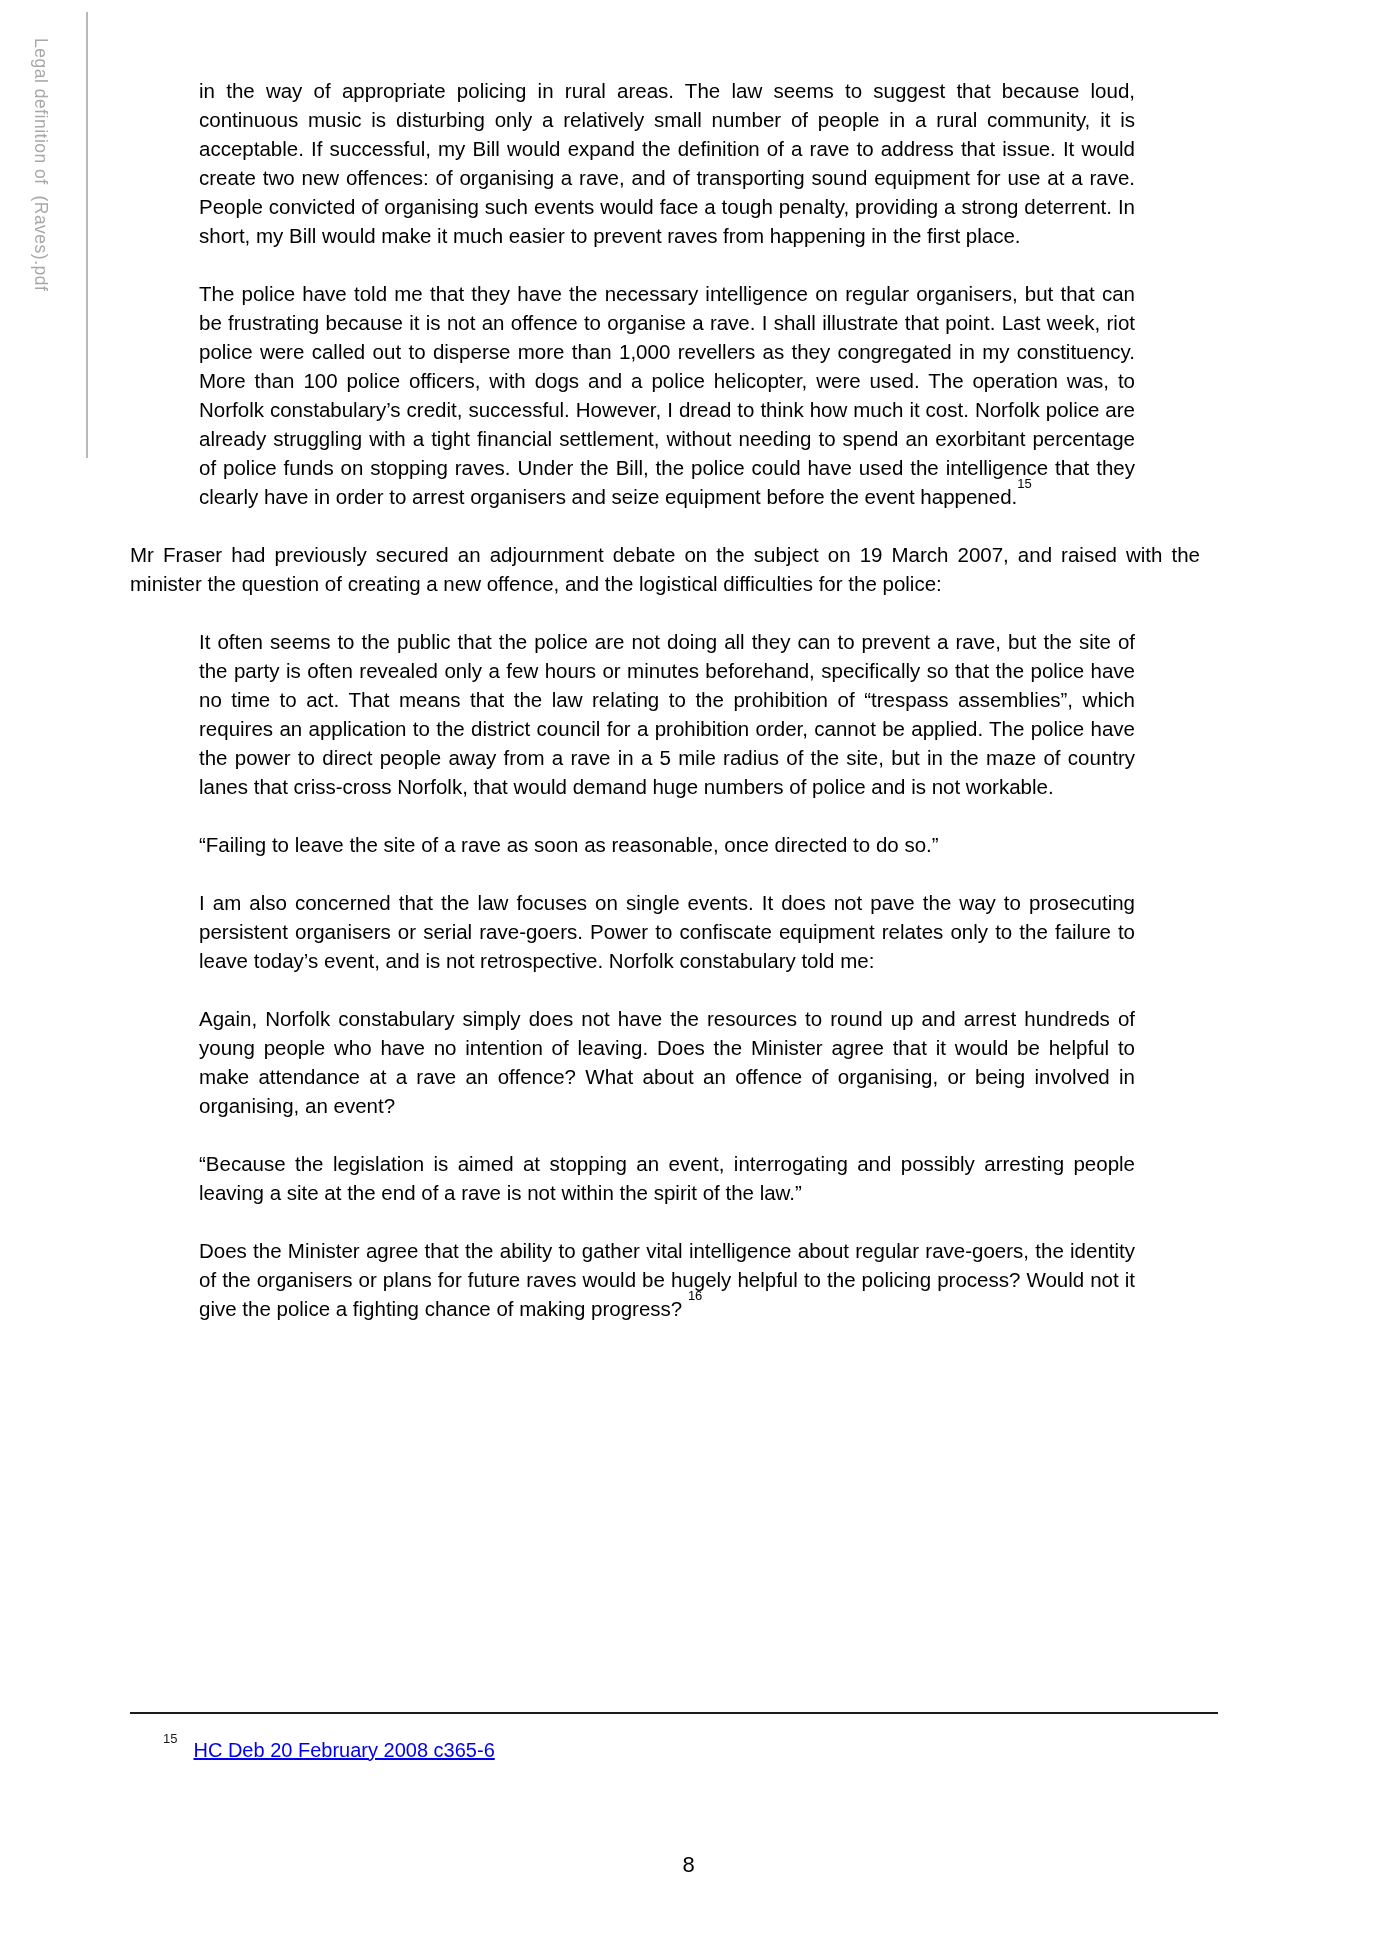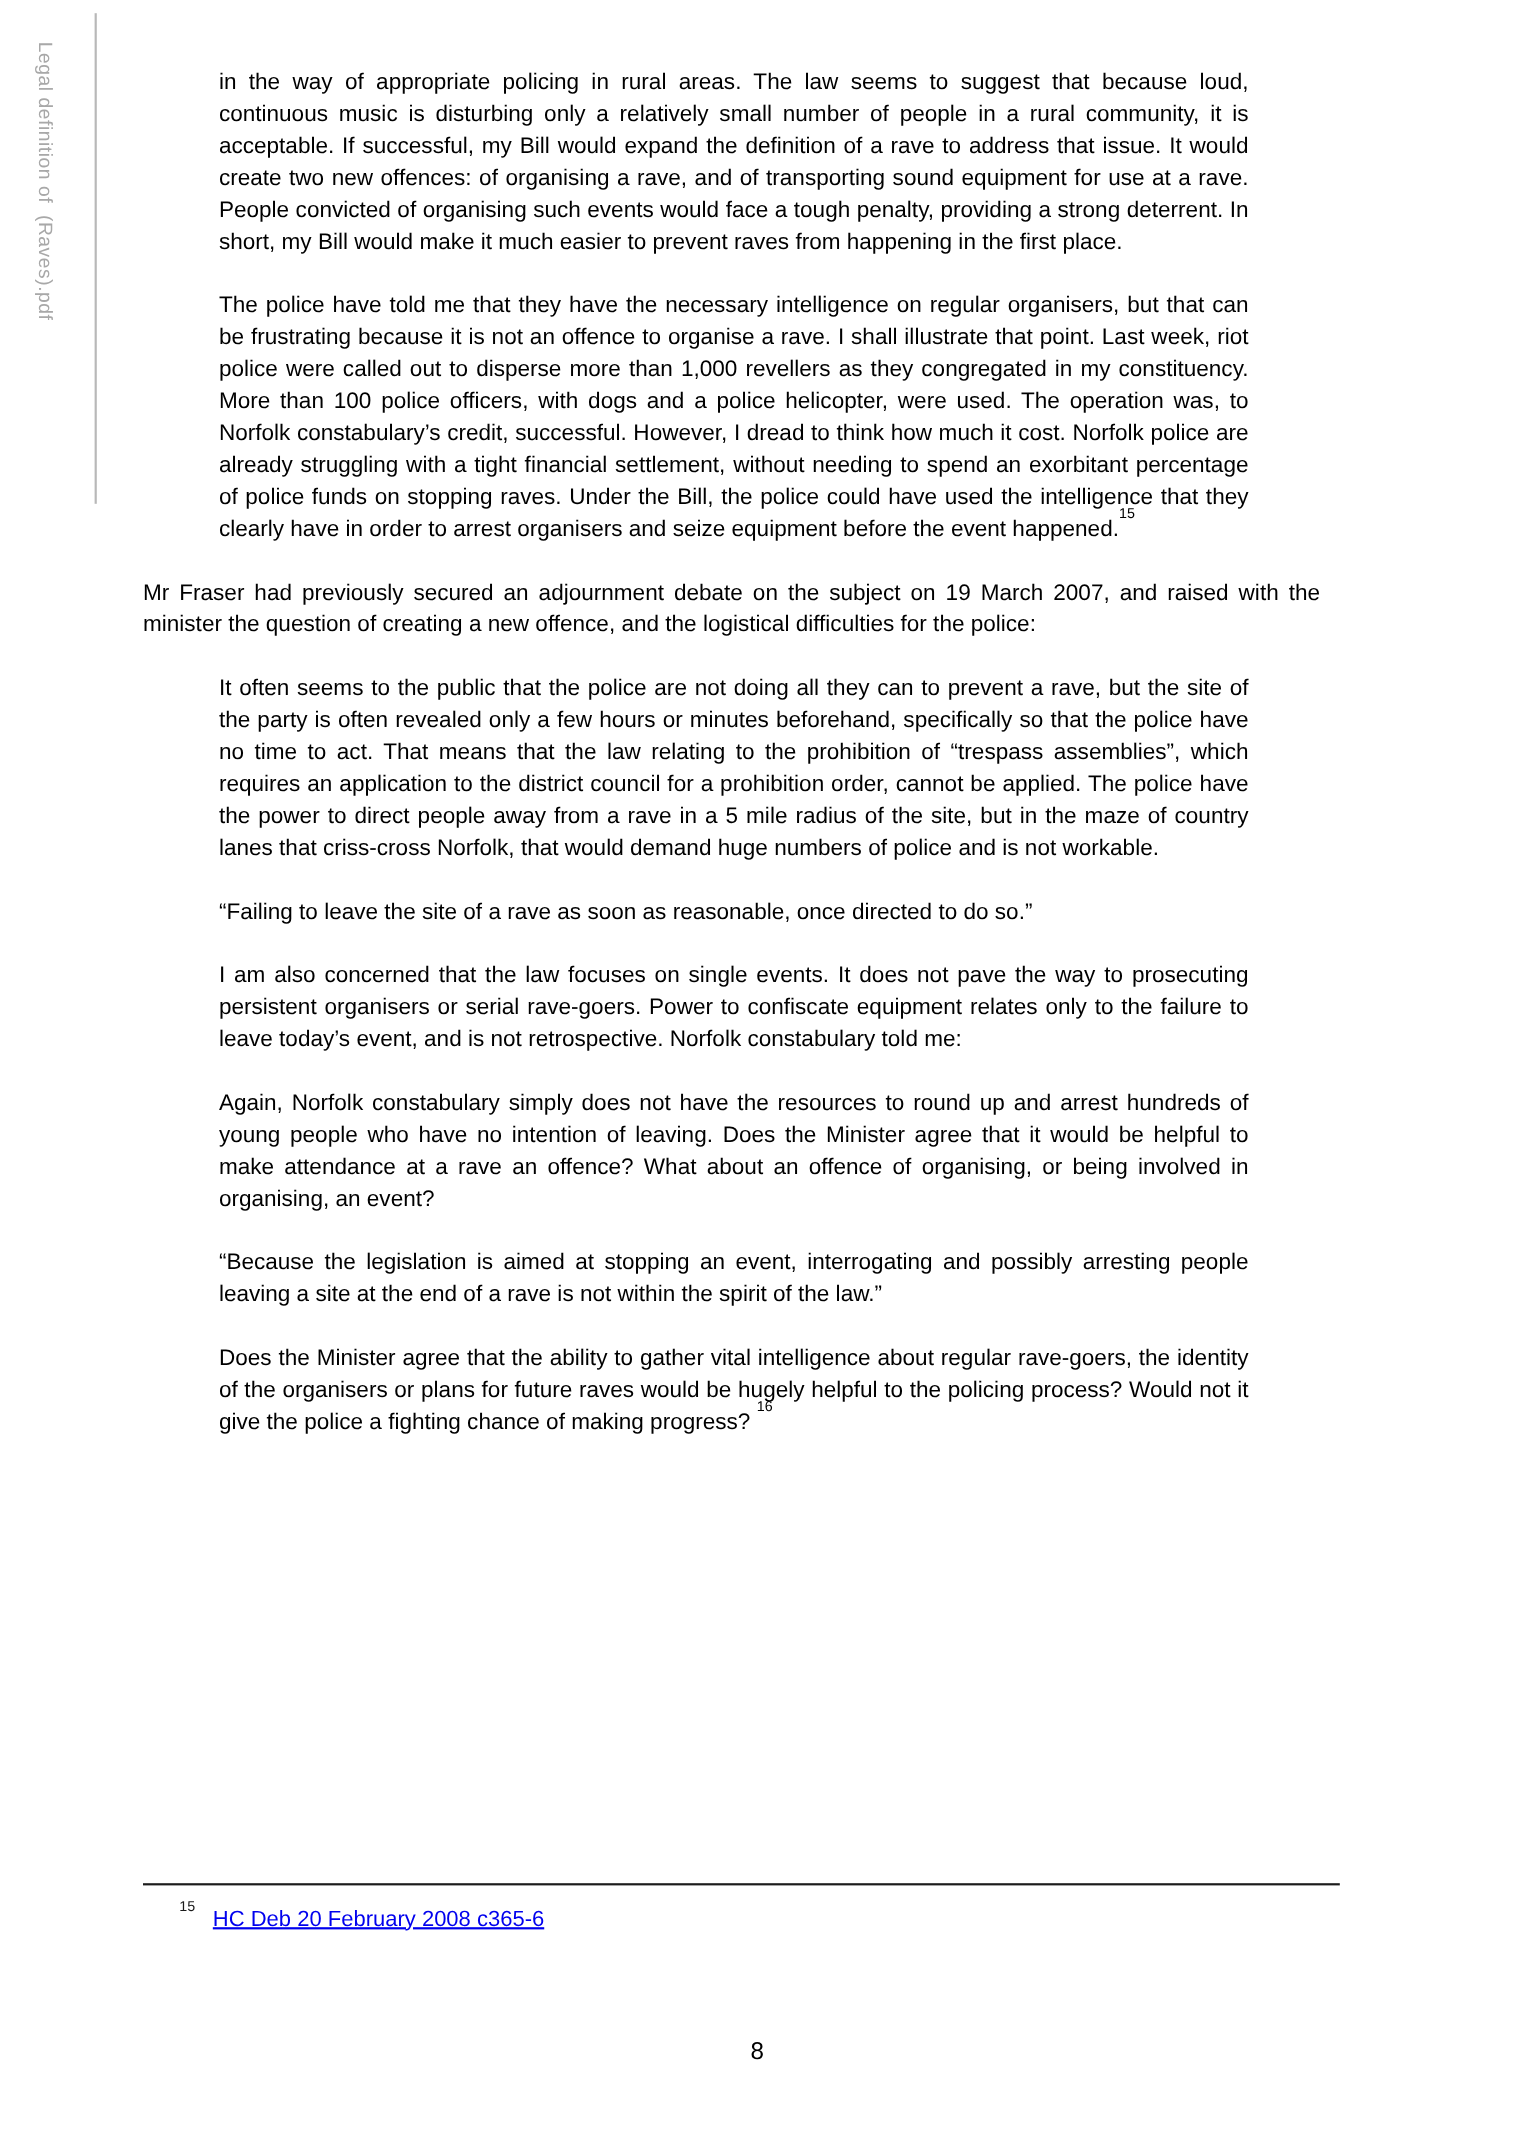--- a/index.html
+++ b/index.html
@@ -19,32 +19,32 @@
     color:#a8a8a8;
     white-space:pre;
   }
   .side-rule{
     position:absolute;left:86px;top:12px;
     width:2px;height:446px;background:#b8b8b8;
   }
   
   .content{
     position:absolute;left:130px;top:0;width:1070px;
-    padding-top:60px;
+    padding-top:76px;
     font-size:20.5px;line-height:29px;
   }
   .content p{margin:0 0 29px 0;text-align:justify;}
   .content p.indent{margin-left:69px;margin-right:65px;}
   .bsup{font-size:13px;position:relative;top:-8px;line-height:0;}
   
   .footnotes{
     position:absolute;left:130px;top:1712px;width:1088px;
     border-top:2px solid #1c1c1c;
     padding-top:12px;
-    font-size:20px;line-height:26px;
+    font-size:20px;line-height:38px;
   }
   .fn-row{padding-left:33px;}
   .fn-marker{font-size:13px;position:relative;top:-6px;color:#1a1a1a;}
   .fn-link{color:#0000EE;text-decoration:underline;margin-left:16px;}
   
   .page-number{
     position:absolute;left:0;top:1852px;width:100%;
     text-align:center;font-size:22px;color:#000;
   }
 </style>

